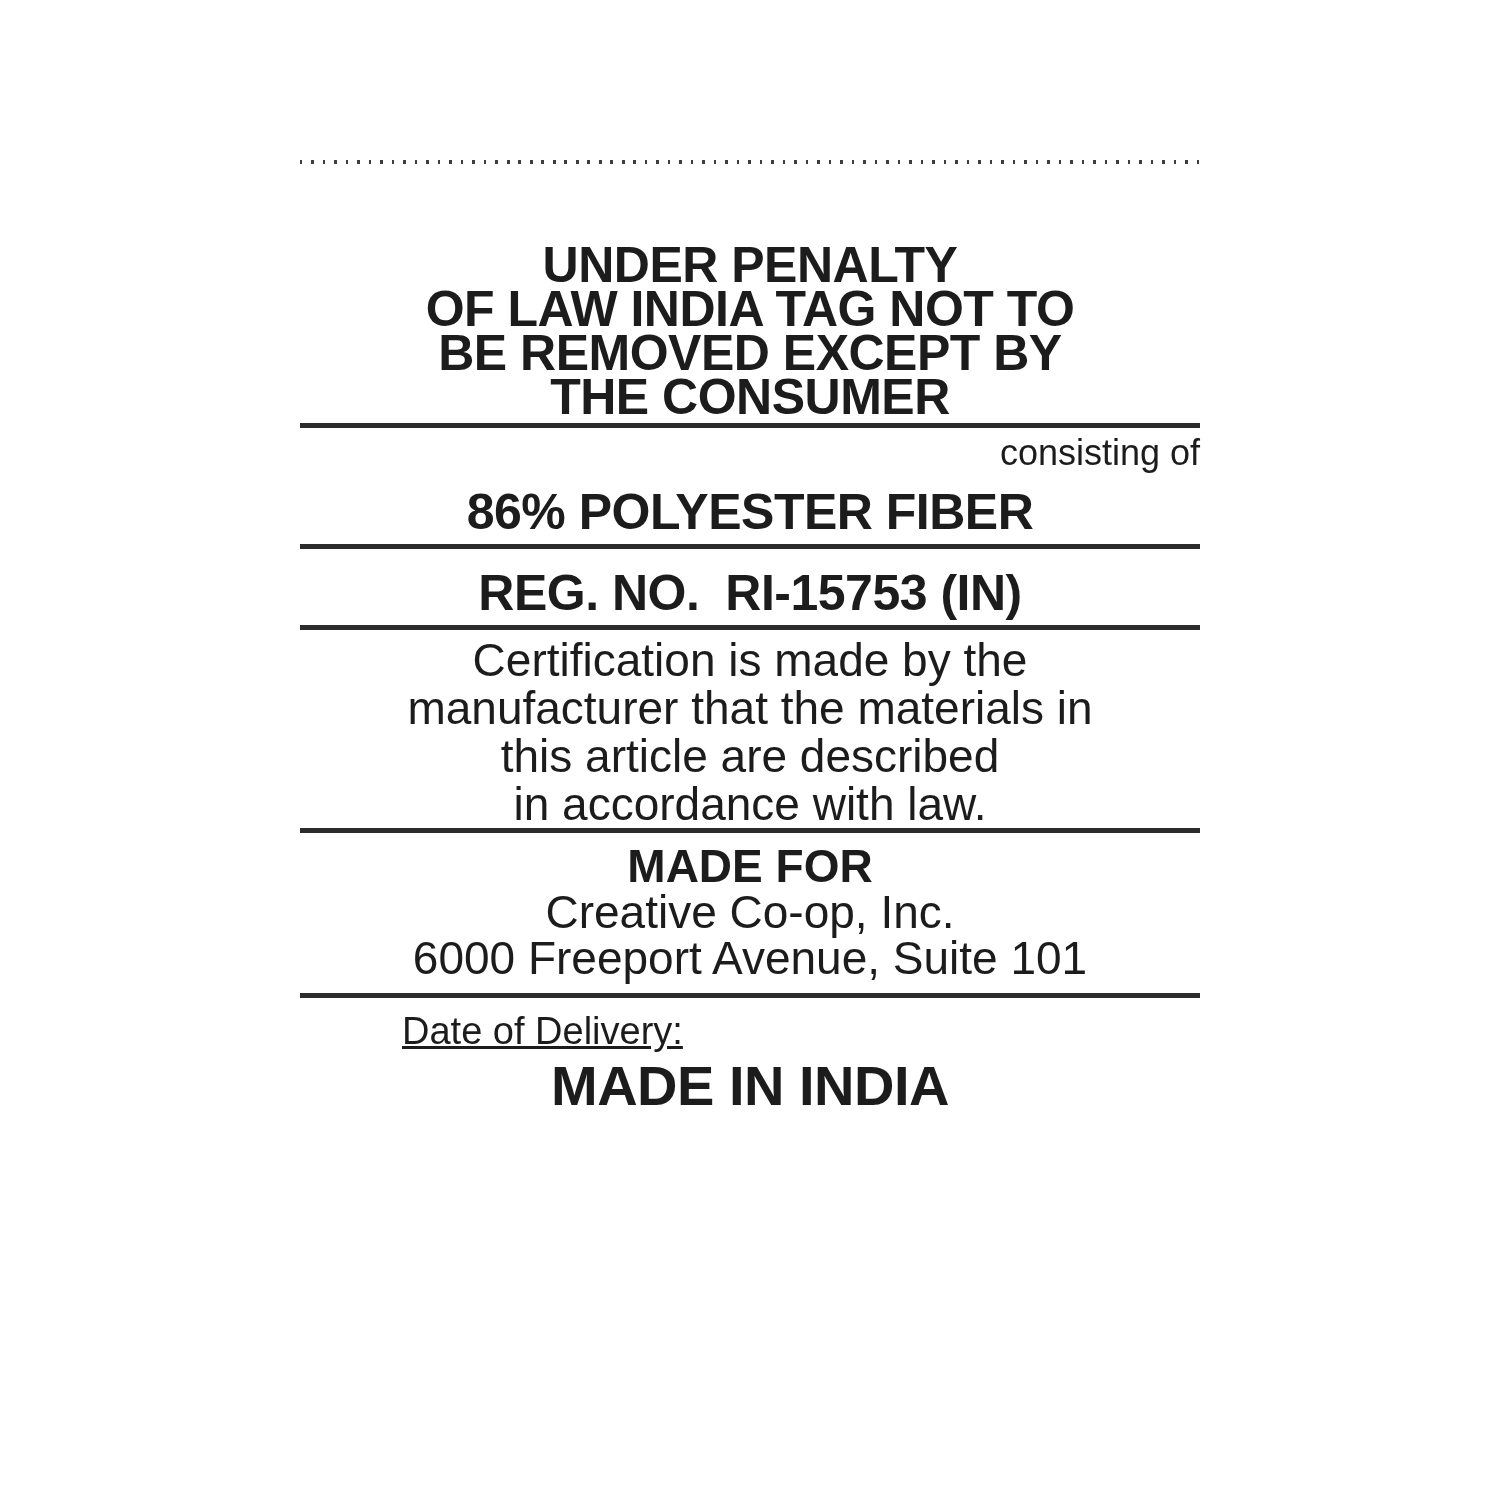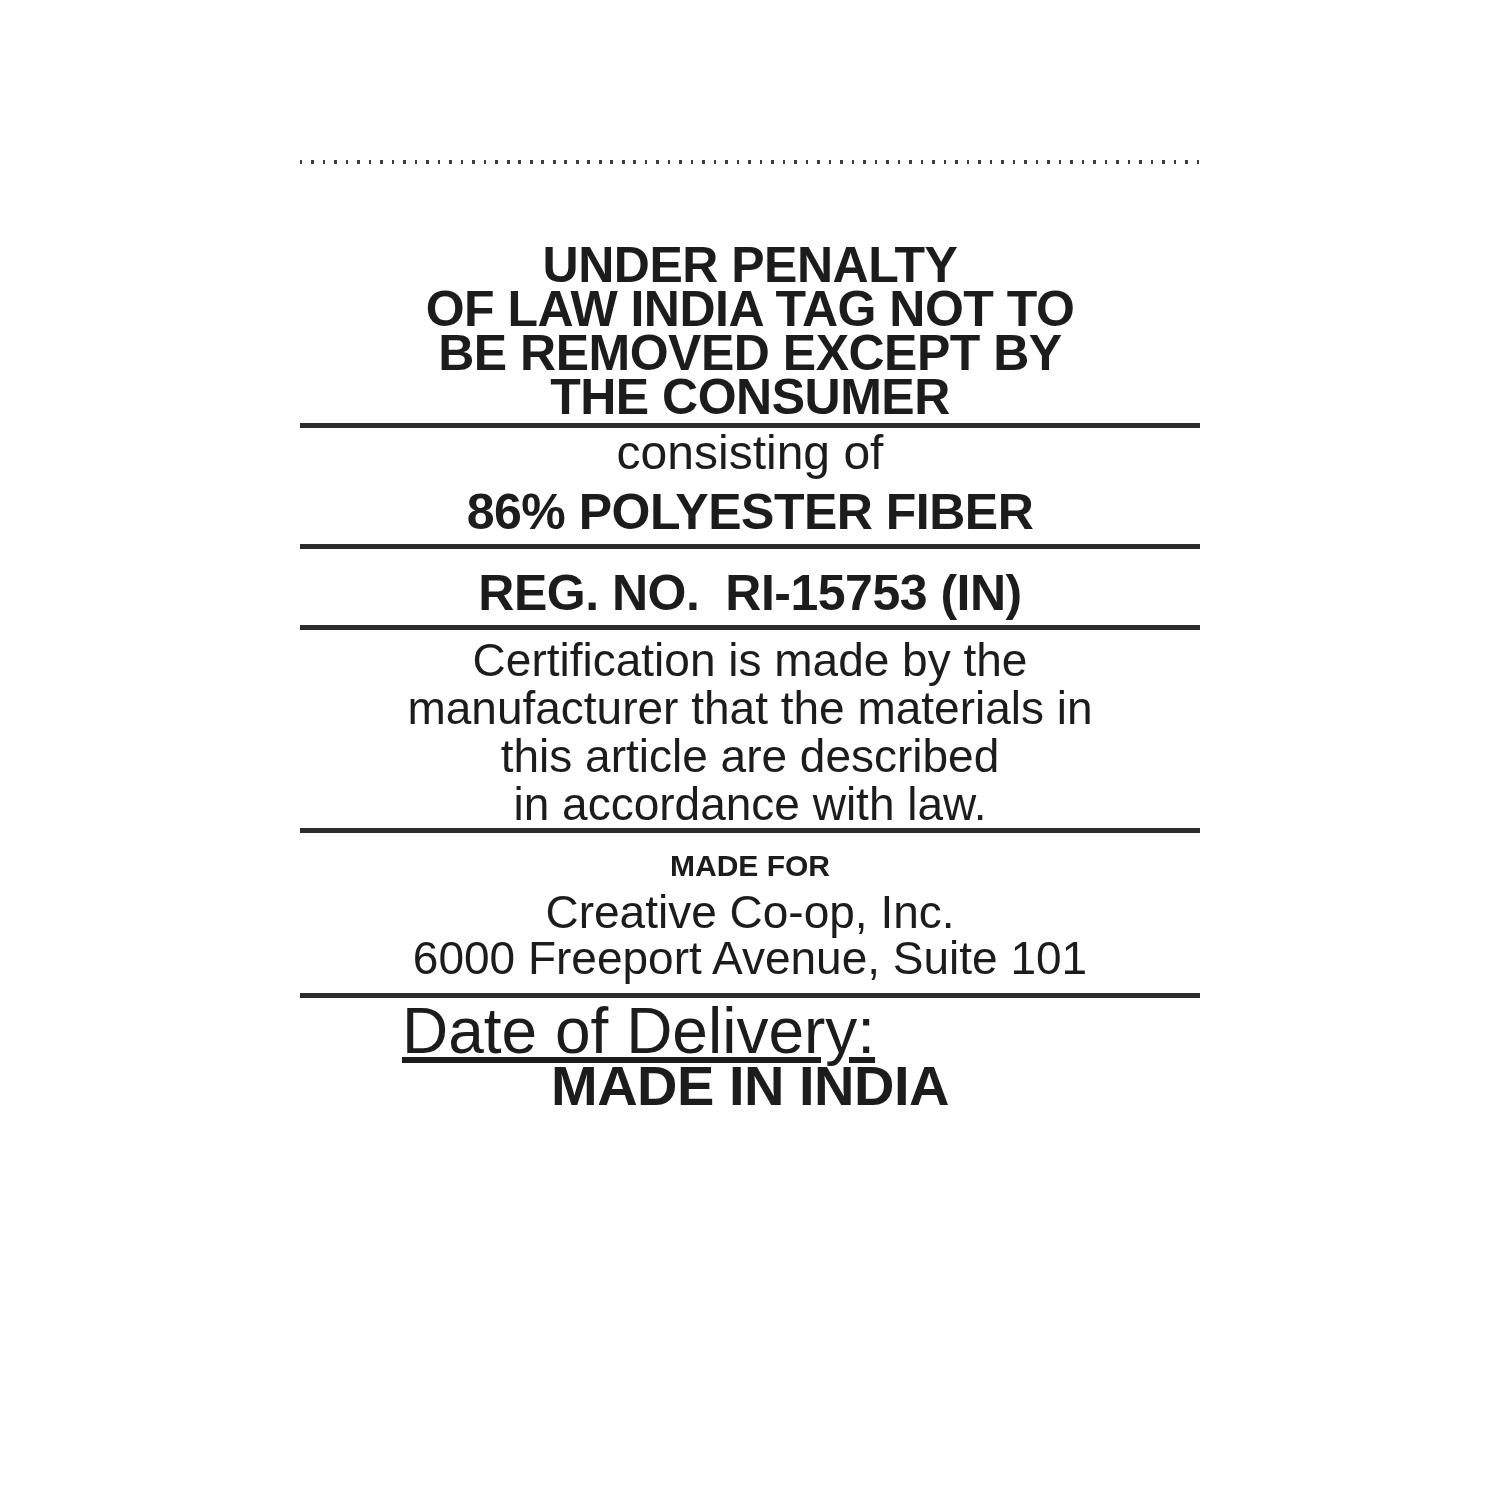--- a/index.html
+++ b/index.html
@@ -37,22 +37,23 @@
   }
   .rule-1 { margin-top: 4px; }
   .material-headline {
     margin-top: 8px;
     font-size: 50px;
     font-weight: bold;
     line-height: 50px;
     letter-spacing: -0.5px;
   }
   .material-subline {
-    font-size: 48px;
+    font-size: 36px;
     line-height: 50px;
+    text-align: right;
   }
   .material-content {
     margin-top: 10px;
     font-size: 50px;
     font-weight: bold;
     line-height: 48px;
     letter-spacing: -0.5px;
   }
   .rule-2 { margin-top: 8px; }
   .reg-line {
@@ -65,33 +66,33 @@
   .reg-number { margin-left: 26px; }
   .rule-3 { margin-top: 8px; }
   .certification {
     margin-top: 6px;
     font-size: 46px;
     line-height: 48px;
   }
   .rule-4 { margin-top: 0px; }
   .made-for-heading {
     margin-top: 10px;
-    font-size: 30px;
+    font-size: 46px;
     font-weight: bold;
     line-height: 46px;
     text-align: center;
   }
   .company-line, .address-line {
     font-size: 46px;
     line-height: 46px;
   }
   .rule-5 { margin-top: 12px; }
   .date-label {
     margin-top: 10px;
-    font-size: 64px;
+    font-size: 38px;
     line-height: 46px;
     text-align: left;
     padding-left: 102px;
     text-decoration: underline;
   }
   .origin-line {
     margin-top: 6px;
     font-size: 56px;
     font-weight: bold;
     line-height: 52px;

